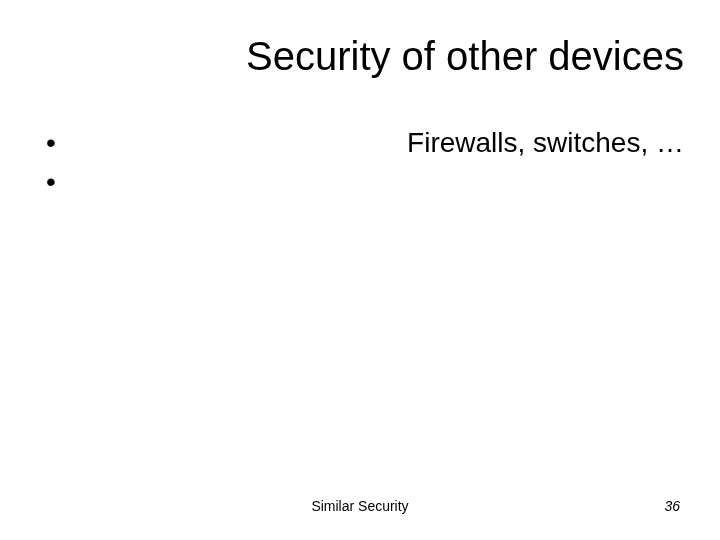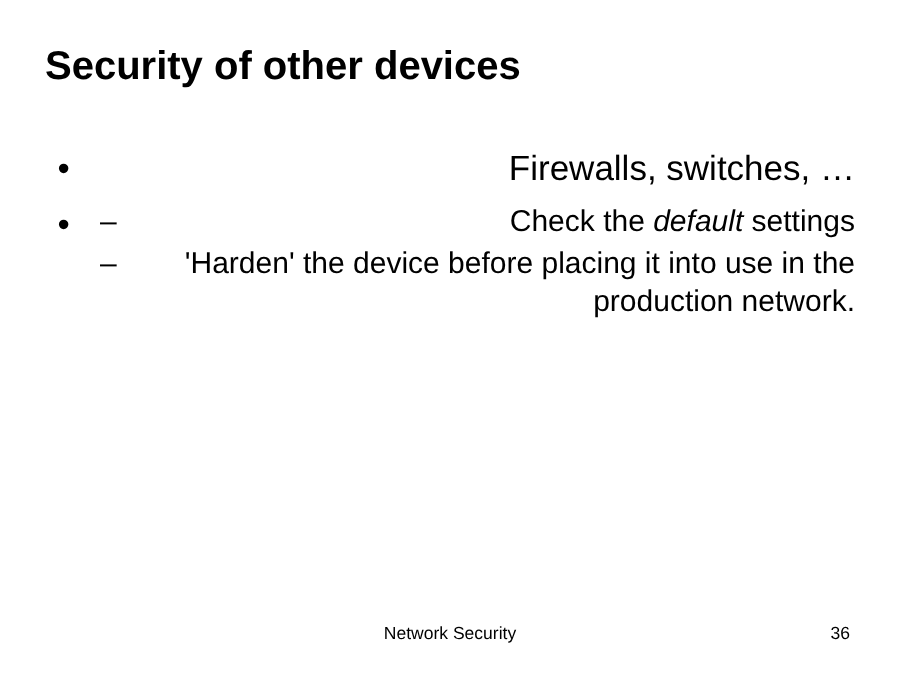--- a/index.html
+++ b/index.html
@@ -4,23 +4,23 @@
 <style>
   * { margin: 0; padding: 0; box-sizing: border-box; }
   html, body { width: 720px; height: 540px; background: #fff; font-family: Arial, Helvetica, sans-serif; color: #000; }
   .slide {
     width: 720px;
     height: 540px;
     position: relative;
     padding: 28px 36px 0 36px;
   }
   .title {
-    text-align: left;
-    font-size: 32px;
-    font-weight: 700;
+    text-align: right;
+    font-size: 40px;
+    font-weight: 400;
     margin-top: 6px;
     margin-bottom: 46px;
   }
   ul.level1 {
     list-style: none;
     font-size: 28px;
     line-height: 1.25;
     margin-left: 6px;
     text-align: right;
   }
@@ -60,39 +60,32 @@
     left: 0;
     width: 100%;
     text-align: center;
     font-size: 14px;
   }
   .footer-right {
     position: absolute;
     bottom: 26px;
     right: 40px;
     font-size: 14px;
+    font-style: italic;
   }
 </style>
 </head>
 <body>
 
 <div class="slide">
   <h1 class="title">Security of other devices</h1>
 
   <ul class="level1">
     <li>
       <span>Firewalls, switches, …</span>
     </li>
     <li>
-      <ul class="level2">
-        <li>
-          <span>Check the </span><span class="italic">default</span><span> settings</span>
-        </li>
-        <li>
-          <span>'Harden' the device before placing it into use in the production network.</span>
-        </li>
-      </ul>
     </li>
   </ul>
 
-  <div class="footer-center">Network Security</div>
+  <div class="footer-center">Similar Security</div>
   <div class="footer-right">36</div>
 </div>
 
 </body></html>

